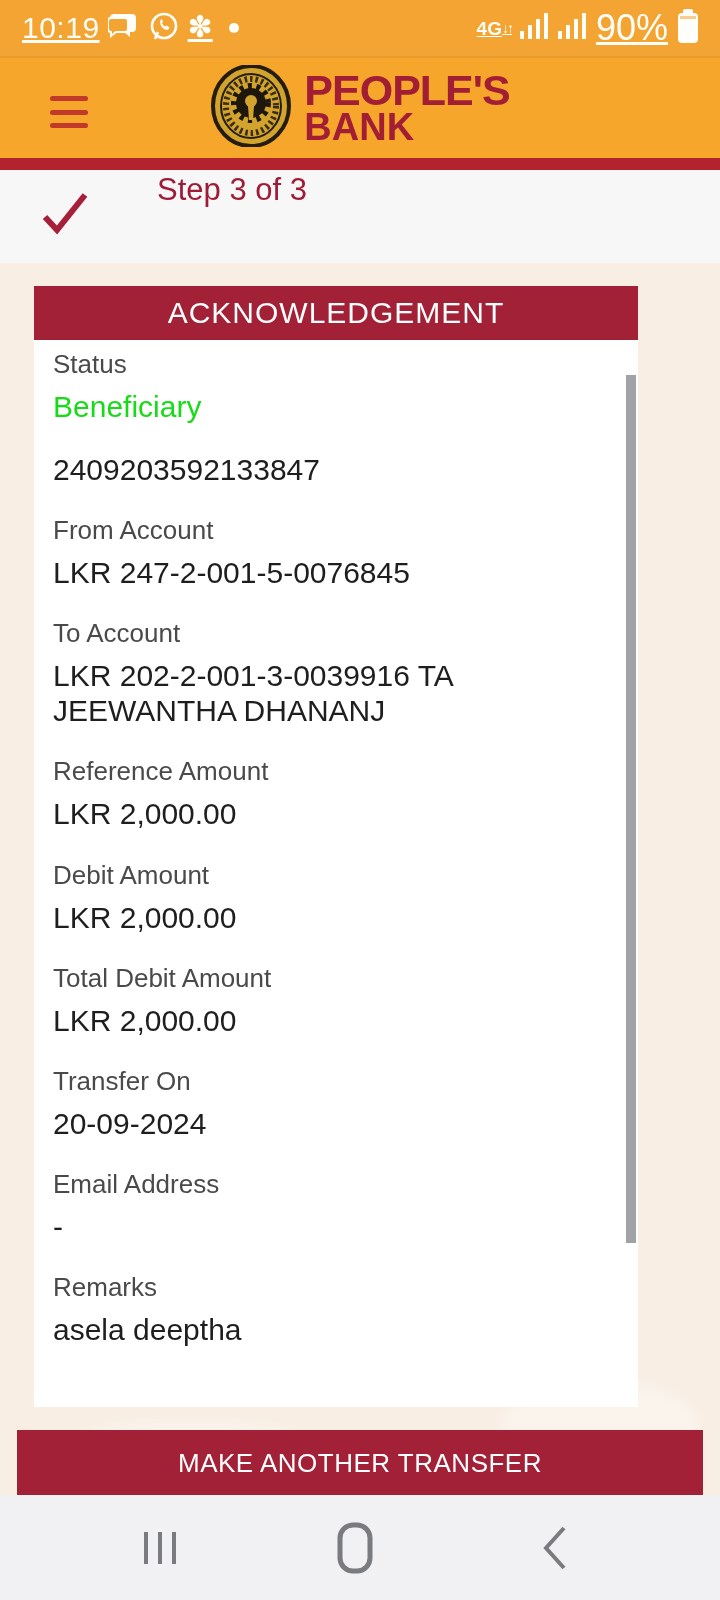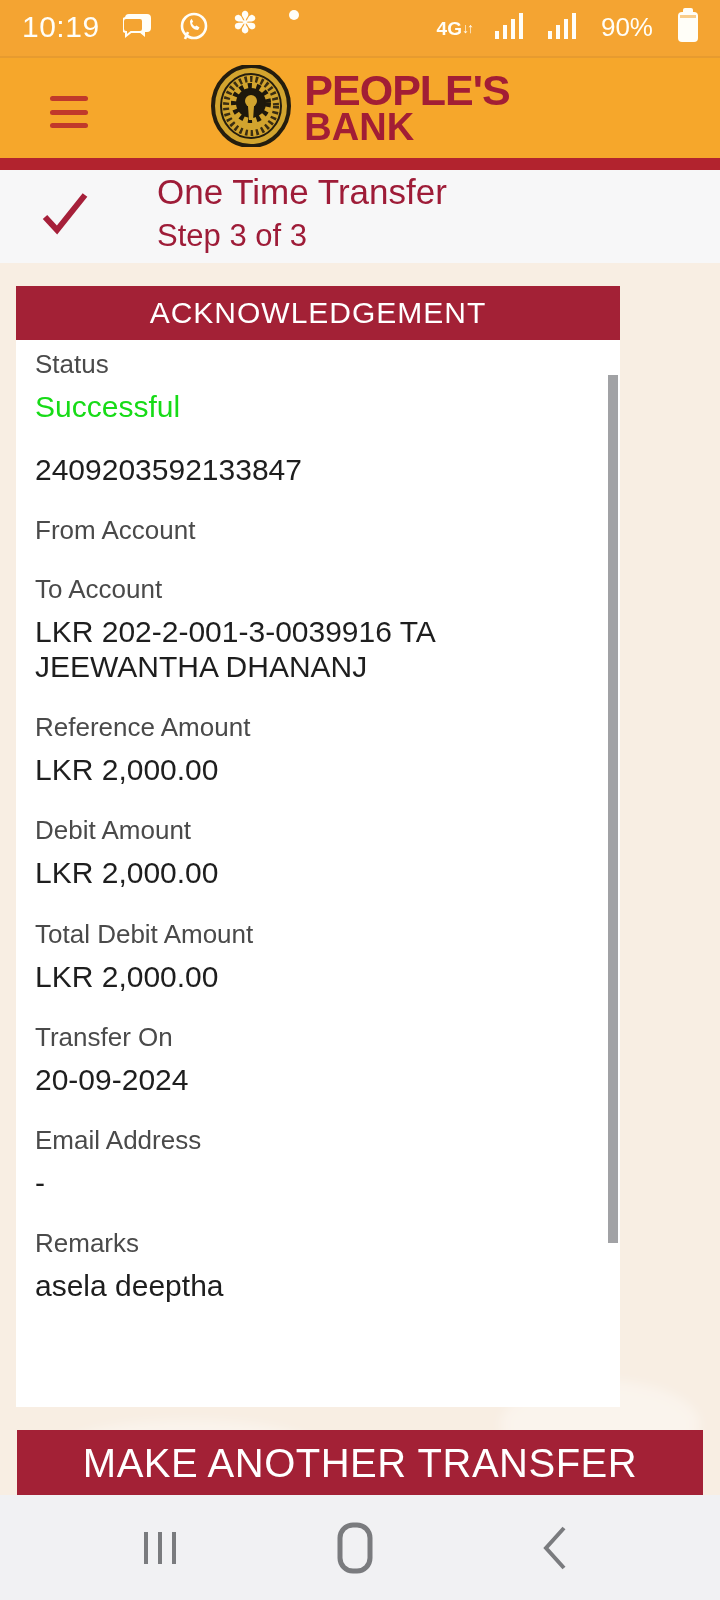--- a/index.html
+++ b/index.html
@@ -9,28 +9,28 @@
     font-family:"Liberation Sans",sans-serif;
     -webkit-font-smoothing:antialiased;
   }
   
   .statusbar{
     position:absolute;top:0;left:0;width:720px;height:58px;
     background:#F4A432;display:flex;align-items:center;justify-content:space-between;
     padding:0 22px;box-sizing:border-box;color:#FFFEF8;
     border-bottom:2px solid rgba(0,0,0,0.05);
   }
-  .sb-left,.sb-right{display:flex;gap:23px;}
+  .sb-left,.sb-right{display:flex;align-items:center;gap:8px;text-decoration:underline;}
   .sb-time{font-size:30px;letter-spacing:0.5px;}
   .sb-flower{font-size:30px;line-height:1;margin-top:-2px;}
   .sb-dot{width:10px;height:10px;border-radius:50%;background:#FFFEF8;margin-left:8px;}
   .sb-4g{display:flex;flex-direction:row;align-items:center;line-height:1;}
   .sb-4g .g{font-size:19px;font-weight:bold;}
   .sb-4g .arrows{font-size:14px;letter-spacing:-2px;margin-top:-1px;}
-  .sb-batt{font-size:26px;}
+  .sb-batt{font-size:36px;}
   .battery{position:relative;width:20px;height:30px;border-radius:4px;background:#FFFEF8;margin-left:2px;}
   .battery::before{content:"";position:absolute;top:-4px;left:5px;width:10px;height:4px;border-radius:2px 2px 0 0;background:#FFFEF8;}
   .battery::after{content:"";position:absolute;top:3px;left:2px;right:2px;height:3px;background:rgba(244,164,50,0.55);}
   
   .appbar{
     position:absolute;top:58px;left:0;width:720px;height:100px;background:#F6A72B;
     display:flex;align-items:center;
   }
   .hamburger{position:absolute;left:50px;top:38px;width:38px;height:32px;display:flex;flex-direction:column;justify-content:space-between;cursor:pointer;}
   .hamburger span{display:block;height:5px;border-radius:3px;background:#C0392B;}
@@ -40,31 +40,31 @@
   .wordmark .l2{font-size:38px;font-weight:800;letter-spacing:0px;}
   
   .redstrip{position:absolute;top:158px;left:0;width:720px;height:12px;background:#B2232E;}
   
   .stepheader{position:absolute;top:170px;left:0;width:720px;height:93px;background:#F7F7F8;}
   .check-icon{position:absolute;left:40px;top:190px;}
   .step-texts{position:absolute;left:157px;top:172px;color:#9E1C38;}
   .step-title{font-size:35px;margin:0 0 6px 0;}
   .step-sub{font-size:31px;}
   
-  .card{position:absolute;left:16px;top:286px;width:604px;height:1121px;background:#FFFFFF;}
+  .card{position:absolute;left:34px;top:286px;width:604px;height:1121px;background:#FFFFFF;}
   .card-banner{height:54px;background:#A32136;color:#FFFFFF;display:flex;align-items:center;justify-content:center;font-size:30px;font-weight:500;letter-spacing:1px;}
   .card-body{padding:9px 24px 0 19px;}
   .detail-row{margin-bottom:28px;}
   .detail-label{font-size:26px;color:#4A4A4A;margin-bottom:9px;}
   .detail-value{font-size:30px;color:#1E1E1E;line-height:1.17;}
   .scrollbar-thumb{position:absolute;right:2px;top:89px;width:10px;height:868px;background:#A1A2A5;}
   
   .action-button{
     position:absolute;left:17px;top:1430px;width:686px;height:67px;background:#A32136;border:none;
-    color:#FFFFFF;font-size:40px;font-family:"Liberation Sans",sans-serif;letter-spacing:0.5px;
+    color:#FFFFFF;font-size:26px;font-family:"Liberation Sans",sans-serif;letter-spacing:0.5px;
     display:flex;align-items:center;justify-content:center;cursor:pointer;
   }
   
   .navbar{position:absolute;left:0;top:1495px;width:720px;height:105px;background:#F1F1F3;}
   .nav-icon{position:absolute;top:0;height:105px;display:flex;align-items:center;justify-content:center;cursor:pointer;}
   .nav-recents{left:120px;width:80px;}
   .nav-home{left:315px;width:80px;}
   .nav-back{left:515px;width:80px;}
   
   .bg-blob{position:absolute;background:rgba(255,255,255,0.35);border-radius:50%;filter:blur(6px);}
@@ -147,38 +147,38 @@
 
 <div class="redstrip"></div>
 
 <div class="stepheader"></div>
 <span class="check-icon">
   <svg width="52" height="48" viewBox="0 0 52 48">
     <polyline points="5,27 17,40 45,5" fill="none" stroke="#A6203A" stroke-width="6"></polyline>
   </svg>
 </span>
 <div class="step-texts">
-  <div class="step-title">One Time Transfer</div>
   <div class="step-sub">Step 3 of 3</div>
 </div>
 
 <div class="card">
   <div class="card-banner">ACKNOWLEDGEMENT</div>
   <div class="card-body" id="detail-list">
   <div class="detail-row">
     <div class="detail-label">Status</div>
-    <div class="detail-value" style="color: rgb(23, 219, 23);">Successful</div>
+    <div class="detail-value" style="color: rgb(23, 219, 23);">Beneficiary</div>
   </div>
 
   <div class="detail-row">
     <div class="detail-value">2409203592133847</div>
   </div>
 
   <div class="detail-row">
     <div class="detail-label">From Account</div>
+    <div class="detail-value">LKR 247-2-001-5-0076845</div>
   </div>
 
   <div class="detail-row">
     <div class="detail-label">To Account</div>
     <div class="detail-value">LKR 202-2-001-3-0039916 TA JEEWANTHA DHANANJ</div>
   </div>
 
   <div class="detail-row">
     <div class="detail-label">Reference Amount</div>
     <div class="detail-value">LKR 2,000.00</div>

